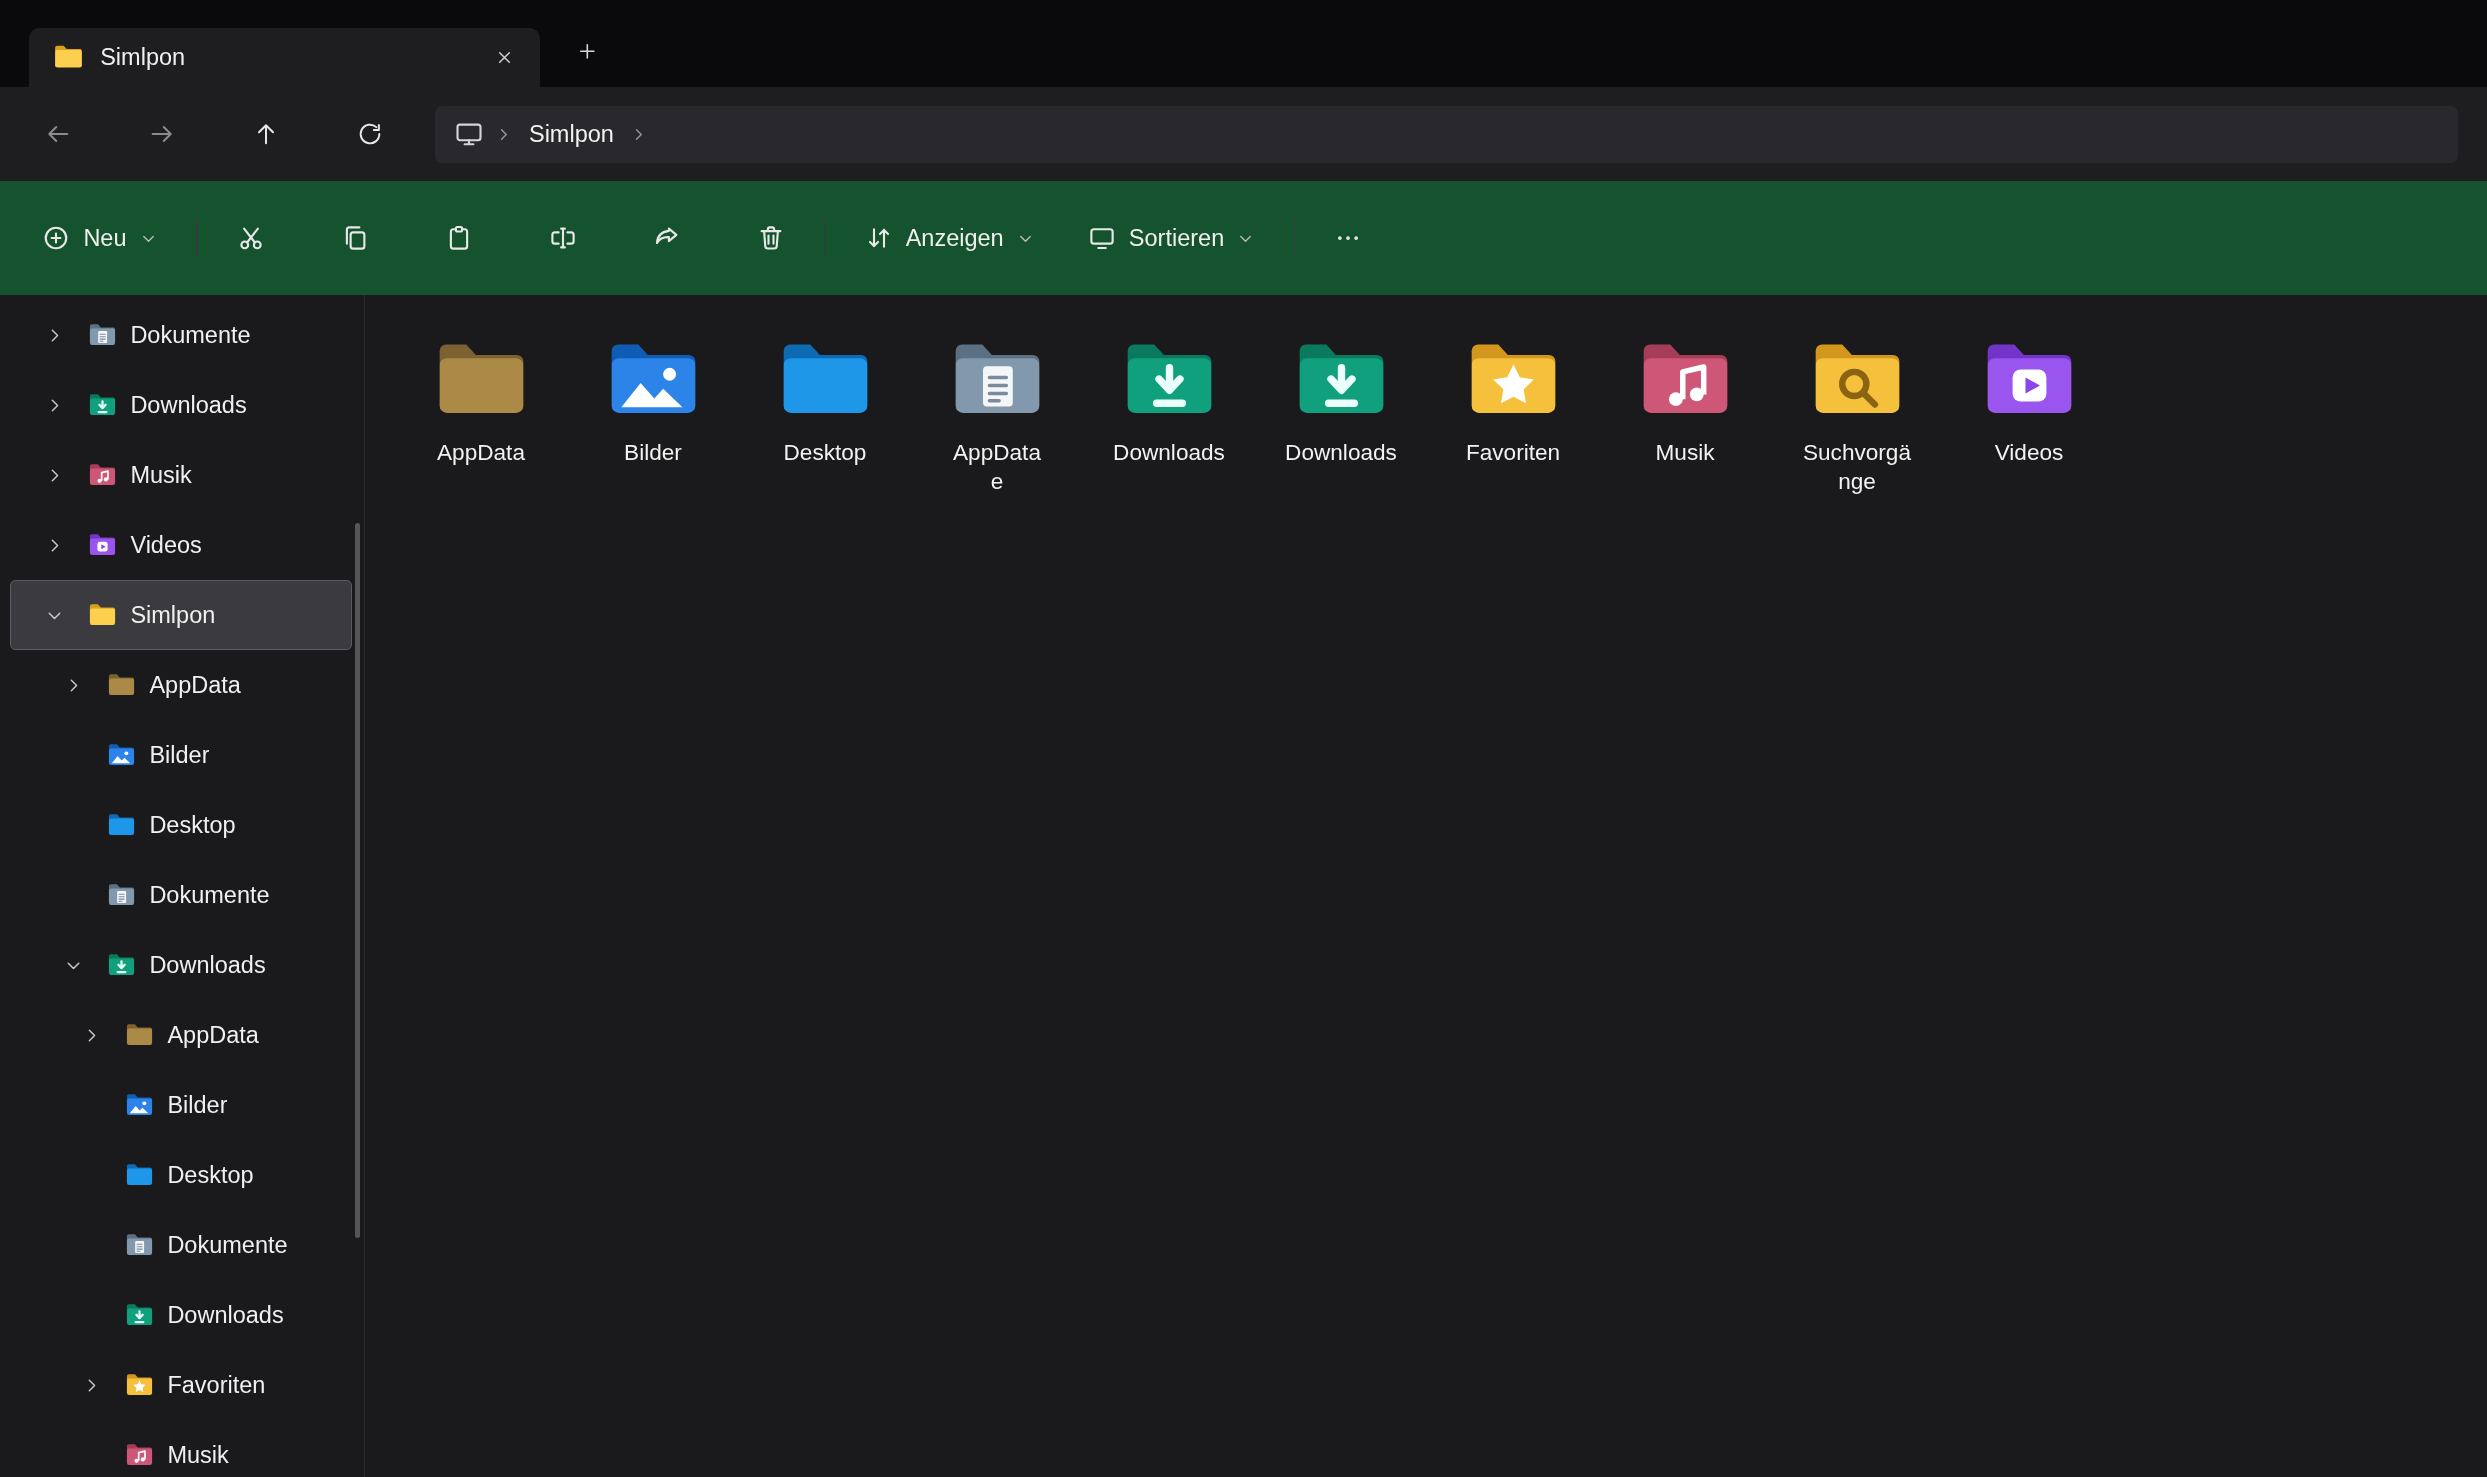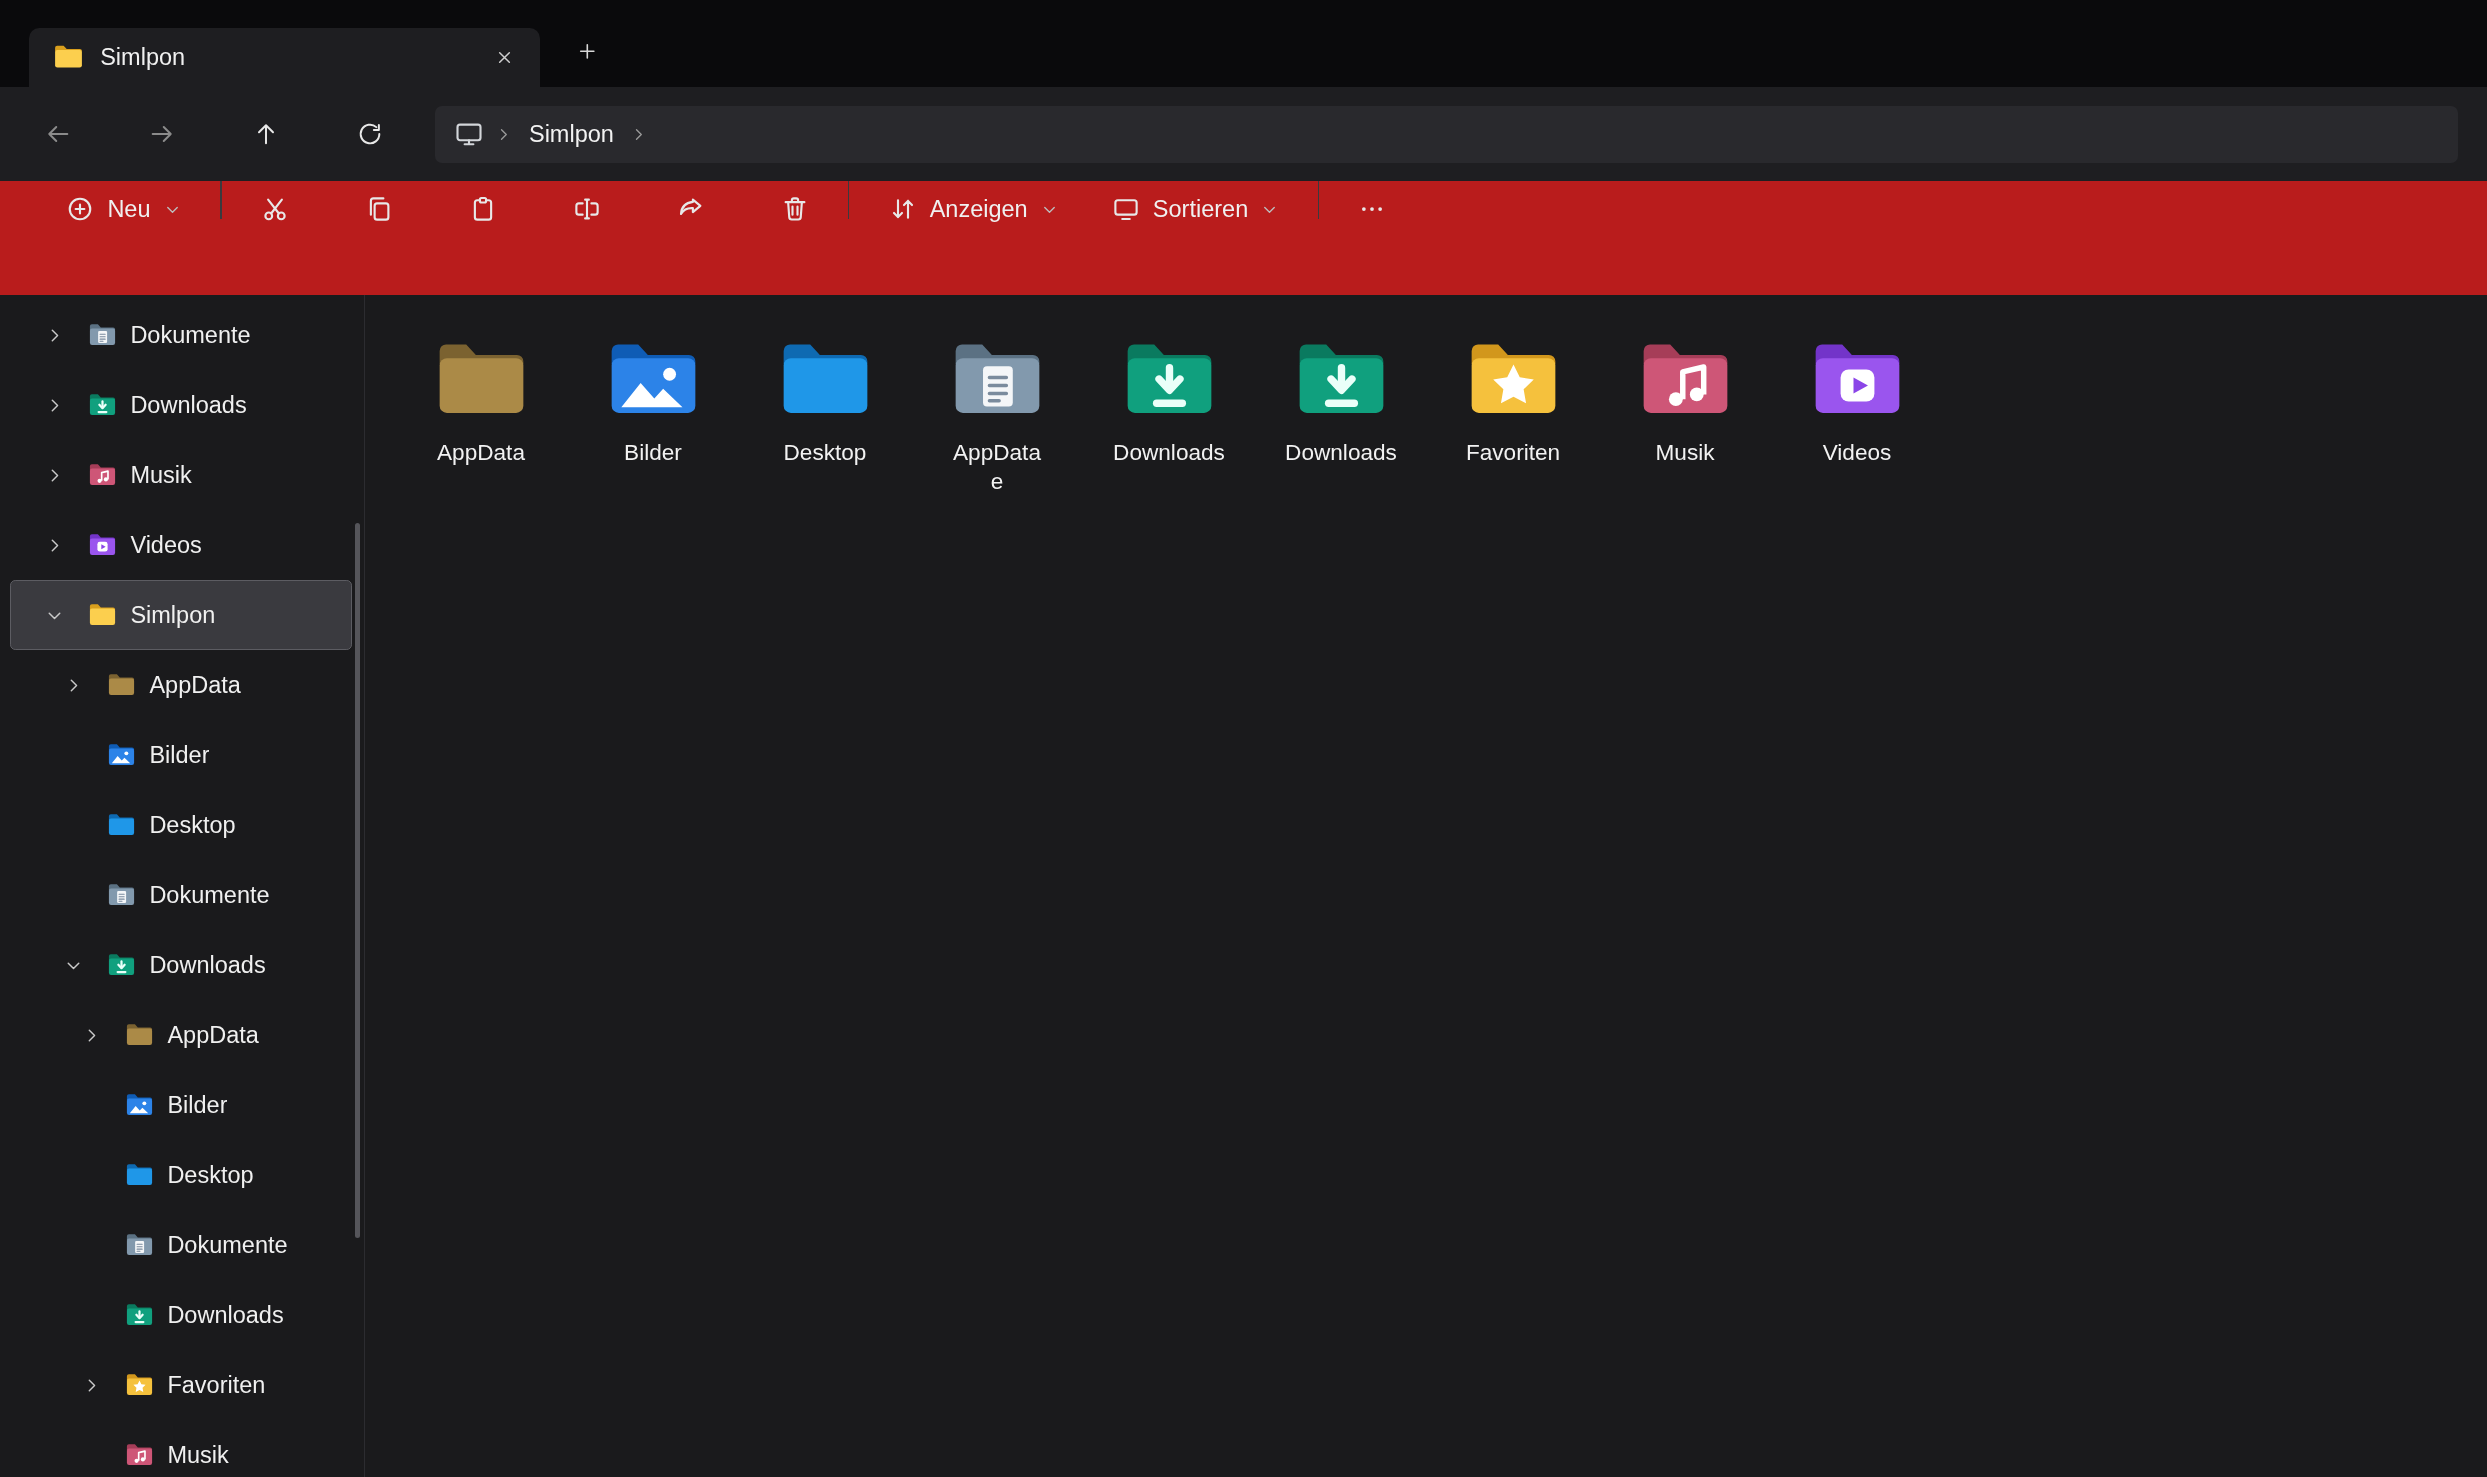--- a/index.html
+++ b/index.html
@@ -29,21 +29,21 @@
   .navbtn { width:50px; height:50px; border-radius:7px; display:flex; align-items:center; justify-content:center; color:#e8e8e8; }
   .navbtn.dim { color:#8b8b8b; }
   .navbtn svg { width:28px; height:28px; }
   .breadcrumb { flex:1; margin-left:40px; height:57px; background:#29292d; border-radius:7px;
     display:flex; align-items:center; padding:0 19px; gap:10.4px; font-size:23.5px; }
   .bc-icon svg { width:30px; height:30px; color:#d3d6da; }
   .bc-chev svg { width:19px; height:19px; color:#9b9b9b; }
   .bc-item { color:#f2f2f2; padding:0 5.2px; white-space:nowrap; }
 
   
-  .toolbar { height:114px; background:#b91c1c; display:flex; align-items:flex-start; padding-left:48px; flex:0 0 auto; }
+  .toolbar { height:114px; background:#14532d; display:flex; align-items:center; padding-left:24px; flex:0 0 auto; }
   .tbar-btn { display:flex; align-items:center; gap:12px; height:56px; padding:0 17.4px; border-radius:7px; font-size:23.5px; color:#f0f0f0; }
   .tbar-btn.icon-only { width:64px; padding:0; justify-content:center; }
   .tglyph svg { width:30px; height:30px; color:#e8e8e8; }
   .tchev svg { width:19px; height:19px; color:#bdbdbd; }
   .tsep { width:1.7px; height:38px; background:#3a3a3e; margin:0 21px; flex:0 0 auto; }
   .tb-icons { display:flex; gap:40px; }
   .tb-group { display:flex; gap:17.4px; }
 
   
   .main { flex:1; display:flex; min-height:0; background:#1a1a1c; }
@@ -615,20 +615,32 @@
               <circle cx="26" cy="43" r="4.3" fill="#fff"></circle>
               <circle cx="39" cy="40" r="4.3" fill="#fff"></circle>
               <path d="M30.3 43 V26 l13-3 v17" fill="none" stroke="#fff" stroke-width="3.4" stroke-linejoin="round"></path>
             </svg>
           </span>
           <span class="tlabel">Musik</span>
         </div>
         <div class="tile">
           <span class="ticon">
             <svg viewBox="0 0 64 64">
+              <path d="M6 19 v-6 a4 4 0 0 1 4-4 h12.5 l6 6.5 H54 a4 4 0 0 1 4 4 v1.5 H6 Z" fill="#d2971c"></path>
+              <rect x="6" y="17.5" width="52" height="34" rx="4.5" fill="#f5c13d"></rect>
+              <circle cx="30" cy="33.5" r="7.5" fill="none" stroke="#8a6413" stroke-width="4"></circle>
+              <path d="M35.8 39.3 l7 7" stroke="#8a6413" stroke-width="4" stroke-linecap="round"></path>
+            </svg>
+          </span>
+          <span class="tlabel">Suchvorgä
+nge</span>
+        </div>
+        <div class="tile">
+          <span class="ticon">
+            <svg viewBox="0 0 64 64">
               <path d="M6 19 v-6 a4 4 0 0 1 4-4 h12.5 l6 6.5 H54 a4 4 0 0 1 4 4 v1.5 H6 Z" fill="#7334c9"></path>
               <rect x="6" y="17.5" width="52" height="34" rx="4.5" fill="#9a55ee"></rect>
               <rect x="21.5" y="24.5" width="21" height="20" rx="5" fill="#fff"></rect>
               <path d="M29.5 29.5 l9 5 -9 5 Z" fill="#8b45e8"></path>
             </svg>
           </span>
           <span class="tlabel">Videos</span>
         </div>
       </section>
   </div>

